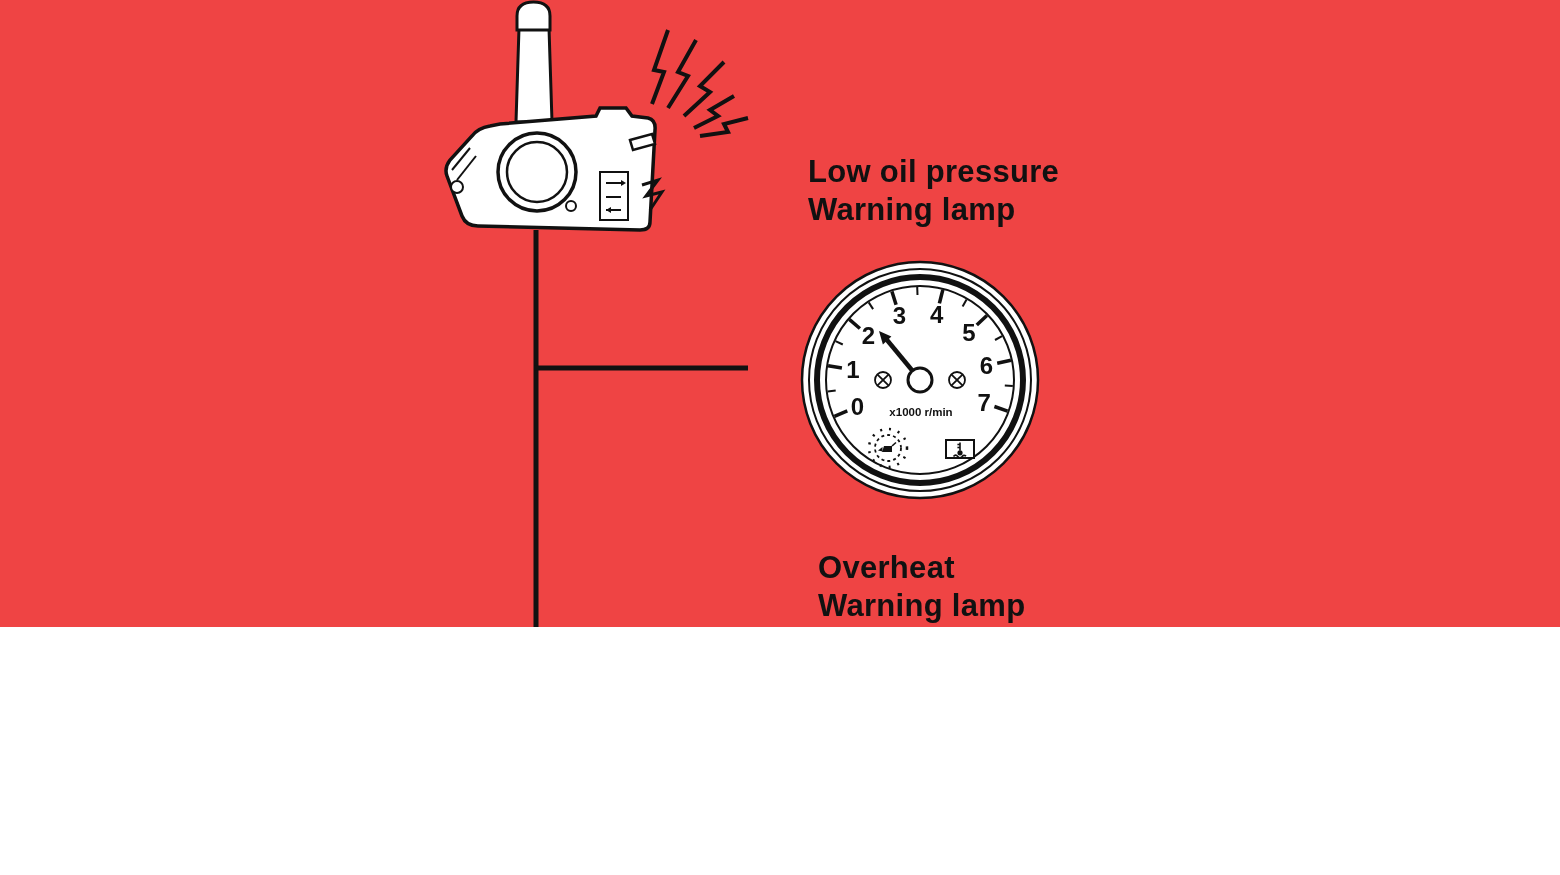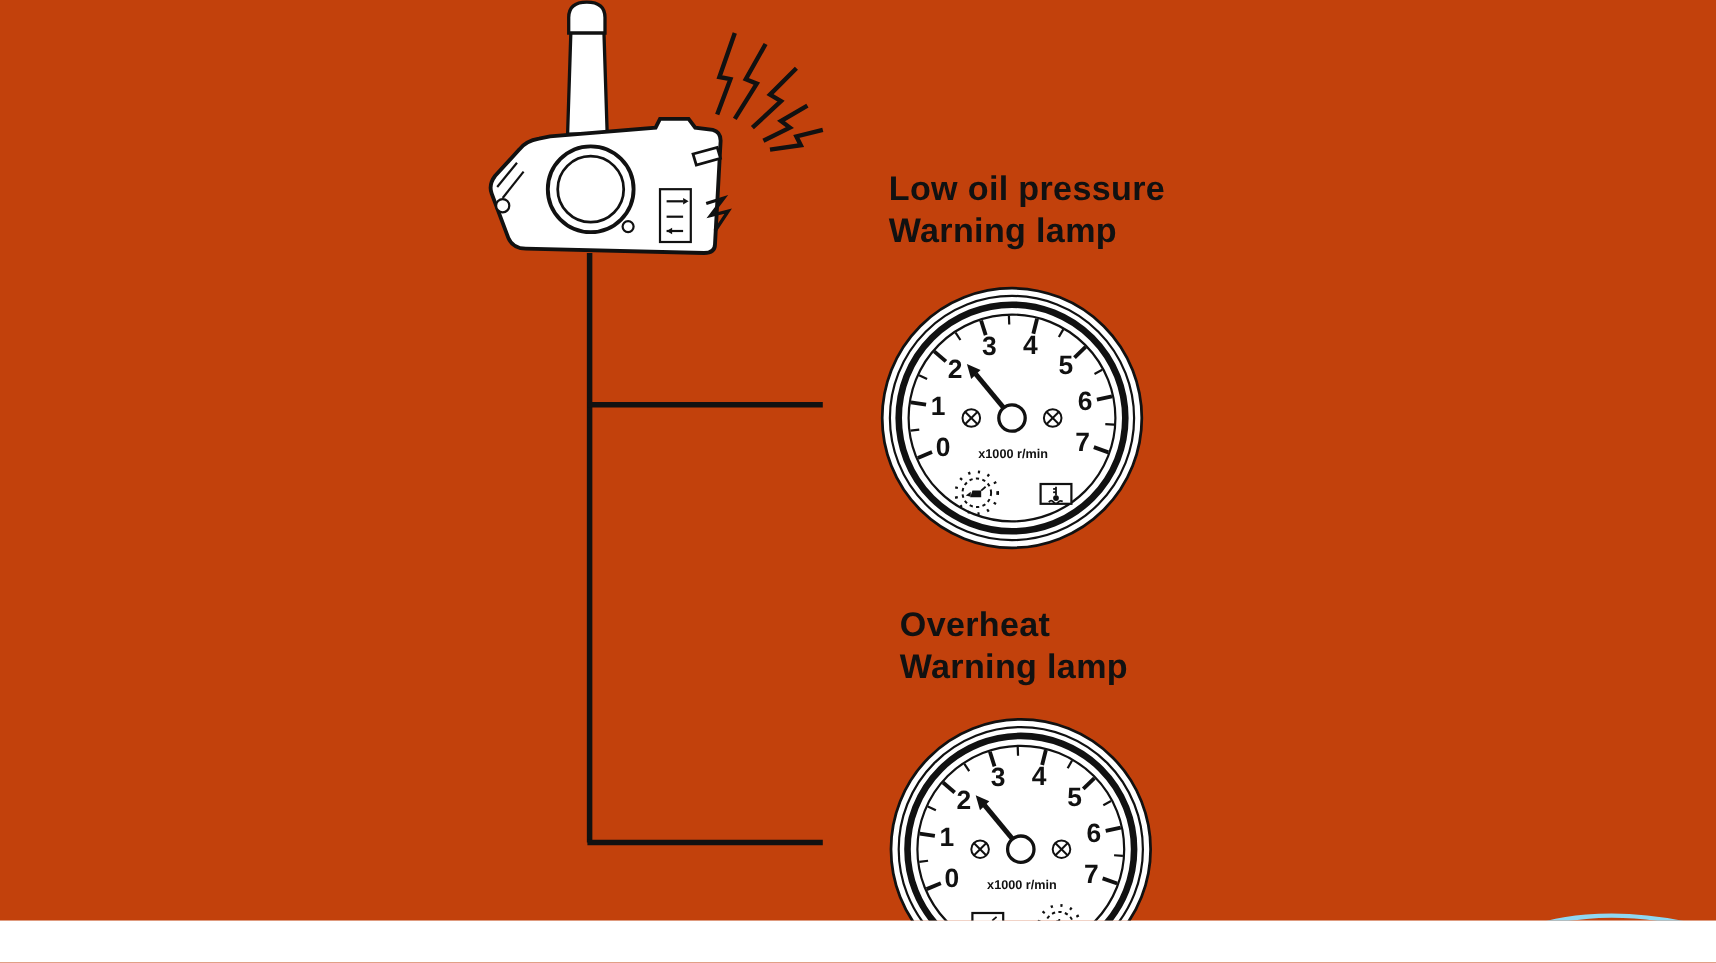--- a/index.html
+++ b/index.html
@@ -1,20 +1,20 @@
 <!DOCTYPE html>
 <html><head>
 <meta charset="utf-8">
 <style>
   html, body { margin: 0; padding: 0; background: #ffffff; }
   .stage {
     position: relative;
     width: 1560px;
-    height: 837px;
-    background: #c2410c;
+    height: 627px;
+    background: #ef4444;
     overflow: hidden;
     font-family: "Liberation Sans", "DejaVu Sans", sans-serif;
   }
   svg { display: block; }
   text { font-family: "Liberation Sans", "DejaVu Sans", sans-serif; }
   .callout { font-weight: 700; font-size: 31px; fill: #111111; letter-spacing: 0.3px; }
   .ticknum { font-weight: 700; font-size: 24px; fill: #111111; text-anchor: middle; dominant-baseline: central; }
   .unit    { font-weight: 700; font-size: 11.5px; fill: #111111; text-anchor: middle; }
 </style>
 </head>

